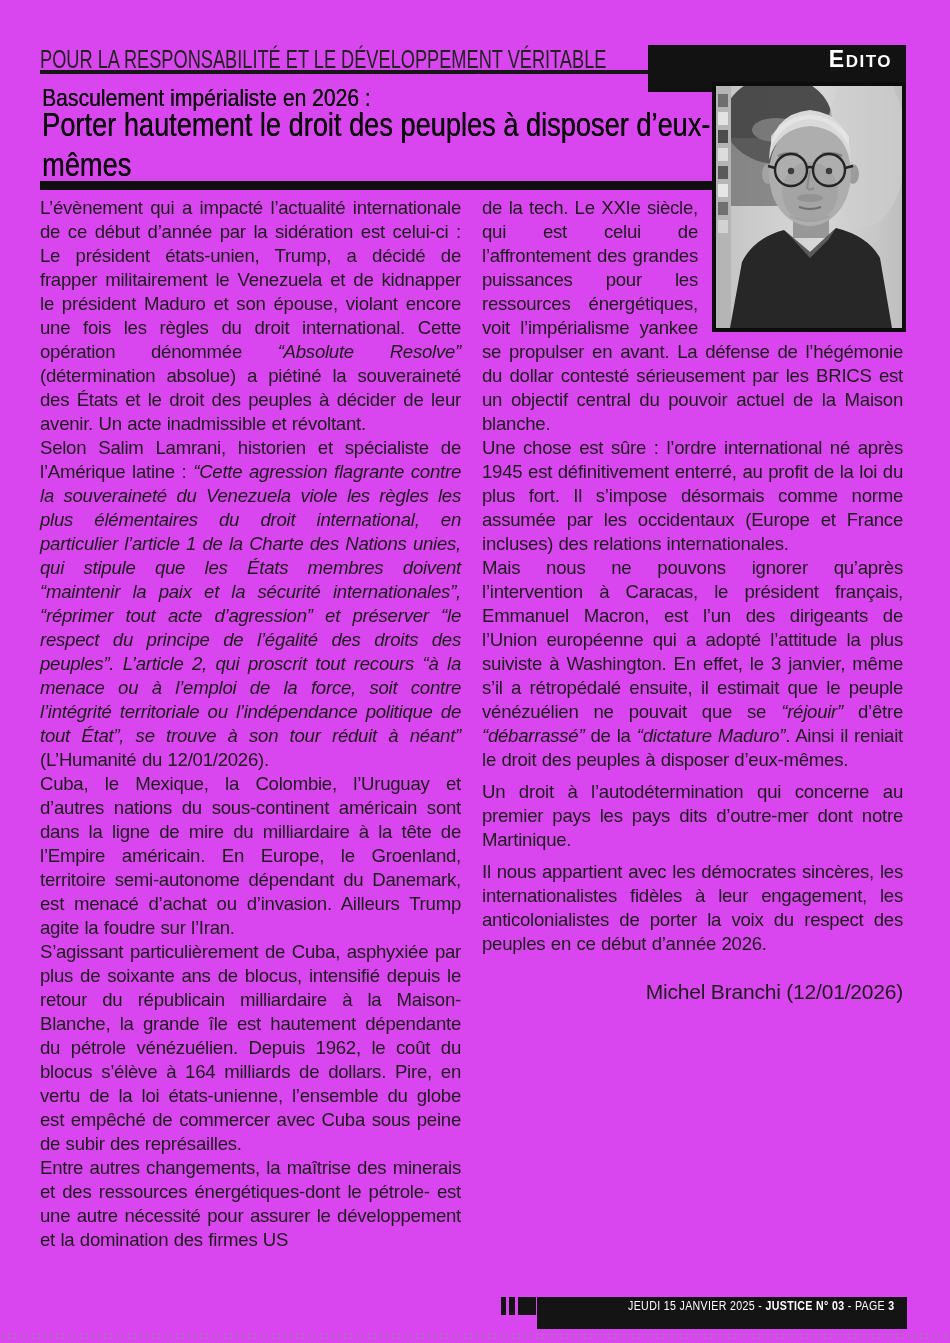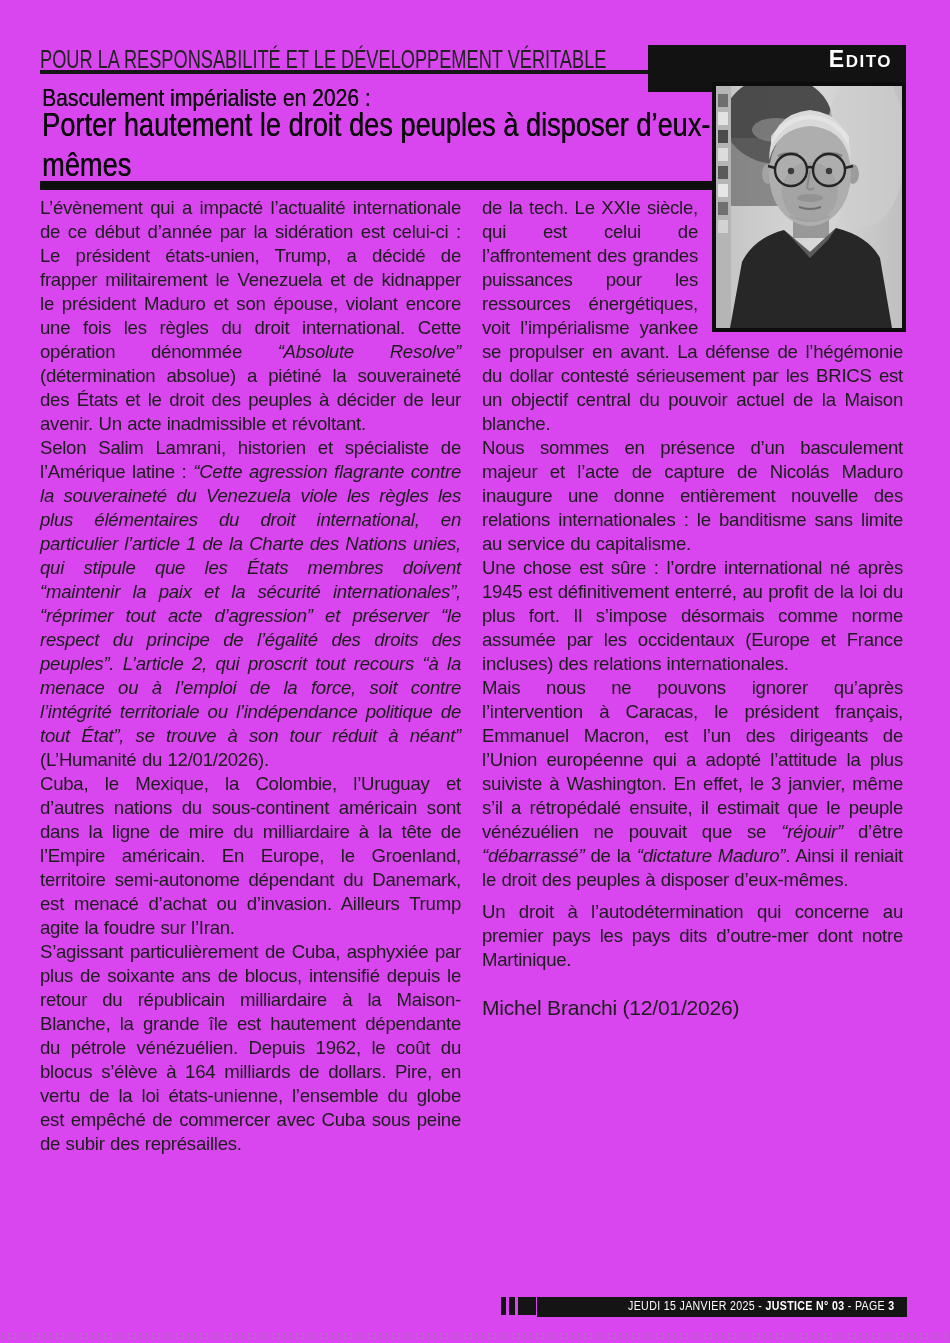--- a/index.html
+++ b/index.html
@@ -54,30 +54,30 @@
   }
   .col{width:421px;box-sizing:border-box;}
   .col p{
     margin:0;text-align:justify;
     font-size:18.6px;line-height:24px;letter-spacing:-0.25px;
     color:#1d1d1d;word-spacing:.5px;
   }
   .col p.sp{margin-top:8px;}
   .photo-spacer{float:right;width:205px;height:142px;}
   .signature{
-    margin-top:24px;text-align:left;
+    margin-top:24px;text-align:right;
     font-size:21px;color:#1d1d1d;letter-spacing:-0.2px;
   }
   
   .fblk{position:absolute;top:1297px;height:18px;background:#141414;}
   .fblk.b1{left:501px;width:5px;}
   .fblk.b2{left:509px;width:6px;}
   .fblk.b3{left:518px;width:18px;}
   .footer-bar{
-    position:absolute;left:537px;top:1297px;width:370px;height:20px;
+    position:absolute;left:537px;top:1297px;width:370px;height:32px;
     background:#141414;color:#ffffff;box-sizing:border-box;
     text-align:right;padding-right:12px;line-height:18px;
     font-size:12.5px;letter-spacing:.4px;white-space:nowrap;
   }
   .footer-bar .ftxt{display:inline-block;transform:scaleX(.85);transform-origin:right center;}
   .footer-bar b{font-weight:700;}
   
   .scan-noise{
     position:absolute;left:0;bottom:3px;width:100%;height:8px;opacity:.55;
     background-image:radial-gradient(circle,#8f8f8f 0.8px,transparent 1.1px);
@@ -155,28 +155,29 @@
       </g>
     </svg>
   </figure>
 
   <main class="body-cols">
     <div class="col">
       <p><span>L’évènement qui a impacté l’actualité internationale de ce début d’année par la sidération est celui-ci : Le président états-unien, Trump, a décidé de frapper militairement le Venezuela et de kidnapper le président Maduro et son épouse, violant encore une fois les règles du droit international. Cette opération dénommée </span><i>“Absolute Resolve”</i><span> (détermination absolue) a piétiné la souveraineté des États et le droit des peuples à décider de leur avenir. Un acte inadmissible et révoltant.</span></p>
       <p><span>Selon Salim Lamrani, historien et spécialiste de l’Amérique latine : </span><i>“Cette agression flagrante contre la souveraineté du Venezuela viole les règles les plus élémentaires du droit international, en particulier l’article 1 de la Charte des Nations unies, qui stipule que les États membres doivent “maintenir la paix et la sécurité internationales”, “réprimer tout acte d’agression” et préserver “le respect du principe de l’égalité des droits des peuples”. L’article 2, qui proscrit tout recours “à la menace ou à l’emploi de la force, soit contre l’intégrité territoriale ou l’indépendance politique de tout État”, se trouve à son tour réduit à néant”</i><span> (L’Humanité du 12/01/2026).</span></p>
       <p><span>Cuba, le Mexique, la Colombie, l’Uruguay et d’autres nations du sous-continent américain sont dans la ligne de mire du milliardaire à la tête de l’Empire américain. En Europe, le Groenland, territoire semi-autonome dépendant du Danemark, est menacé d’achat ou d’invasion. Ailleurs Trump agite la foudre sur l’Iran.</span></p>
       <p><span>S’agissant particulièrement de Cuba, asphyxiée par plus de soixante ans de blocus, intensifié depuis le retour du républicain milliardaire à la Maison-Blanche, la grande île est hautement dépendante du pétrole vénézuélien. Depuis 1962, le coût du blocus s’élève à 164 milliards de dollars. Pire, en vertu de la loi états-unienne, l’ensemble du globe est empêché de commercer avec Cuba sous peine de subir des représailles.</span></p>
+      <p><span>Entre autres changements, la maîtrise des minerais et des ressources énergétiques-dont le pétrole- est une autre nécessité pour assurer le développement et la domination des firmes US</span></p>
     </div>
     <div class="col">
       <div class="photo-spacer"></div>
       <p><span>de la tech. Le XXIe siècle, qui est celui de l’affrontement des grandes puissances pour les ressources énergétiques, voit l’impérialisme yankee se propulser en avant. La défense de l’hégémonie du dollar contesté sérieusement par les BRICS est un objectif central du pouvoir actuel de la Maison blanche.</span></p>
-      <p><span>Nous sommes en présence d’un basculement majeur et l’acte de capture de Nicolás Maduro inaugure une donne entièrement nouvelle des relations internationales : le banditisme sans limite au service du capitalisme.</span></p>
       <p><span>Une chose est sûre : l’ordre international né après 1945 est définitivement enterré, au profit de la loi du plus fort. Il s’impose désormais comme norme assumée par les occidentaux (Europe et France incluses) des relations internationales.</span></p>
       <p><span>Mais nous ne pouvons ignorer qu’après l’intervention à Caracas, le président français, Emmanuel Macron, est l’un des dirigeants de l’Union européenne qui a adopté l’attitude la plus suiviste à Washington. En effet, le 3 janvier, même s’il a rétropédalé ensuite, il estimait que le peuple vénézuélien ne pouvait que se </span><i>“réjouir”</i><span> d’être </span><i>“débarrassé”</i><span> de la </span><i>“dictature Maduro”</i><span>. Ainsi il reniait le droit des peuples à disposer d’eux-mêmes.</span></p>
       <p class="sp"><span>Un droit à l’autodétermination qui concerne au premier pays les pays dits d’outre-mer dont notre Martinique.</span></p>
+      <p class="sp"><span>Il nous appartient avec les démocrates sincères, les internationalistes fidèles à leur engagement, les anticolonialistes de porter la voix du respect des peuples en ce début d’année 2026.</span></p>
       <div class="signature">Michel Branchi (12/01/2026)</div>
     </div>
   </main>
 
   <div class="fblk b1"></div>
   <div class="fblk b2"></div>
   <div class="fblk b3"></div>
   <div class="footer-bar">
     <span class="ftxt"><span>JEUDI 15 JANVIER 2025 - </span><b>JUSTICE N° 03</b><span> - PAGE </span><b>3</b></span>
   </div>

